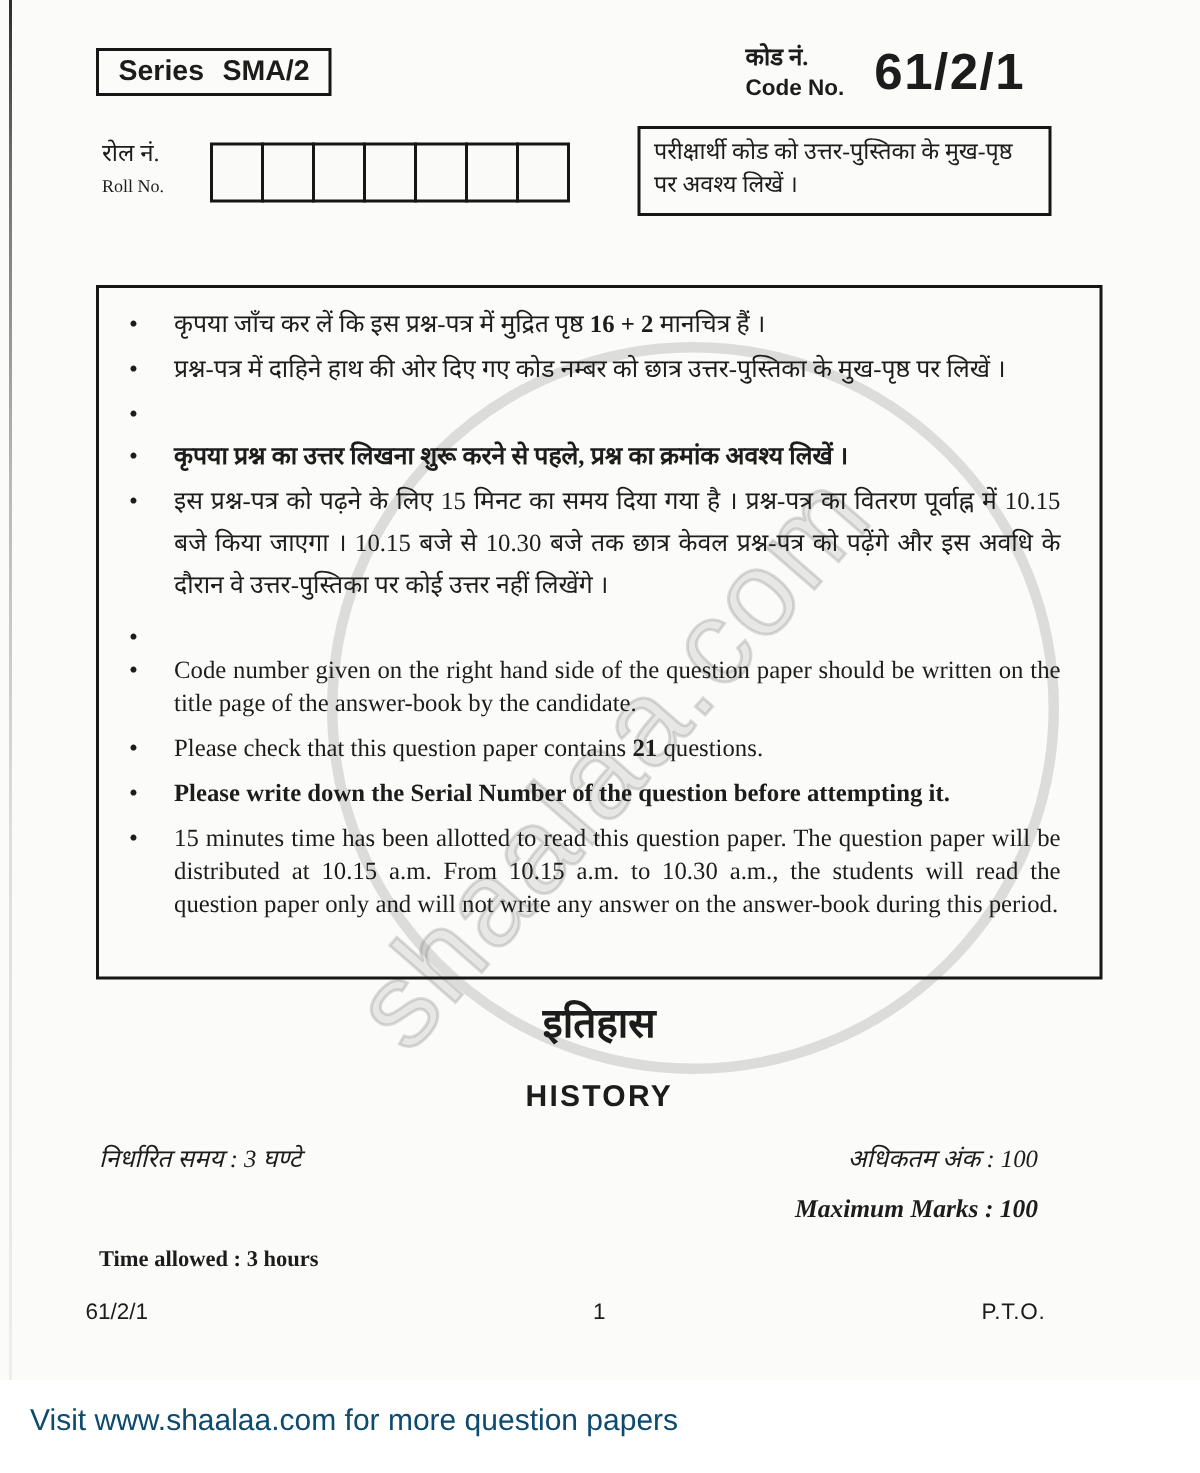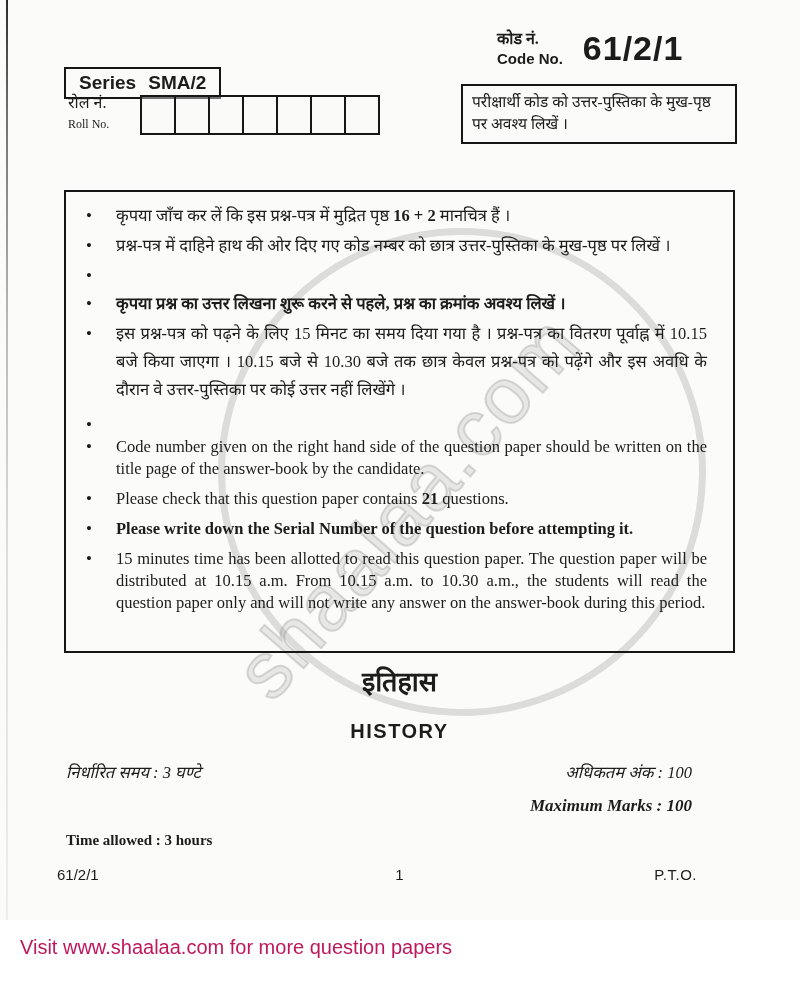--- a/index.html
+++ b/index.html
@@ -14,34 +14,34 @@
   
   .watermark-circle{position:absolute;left:218px;top:228px;width:474px;height:474px;
     border:7px solid rgba(150,150,145,0.30);border-radius:50%;z-index:1;}
   .watermark-text{position:absolute;left:408px;top:507px;z-index:1;white-space:nowrap;
     transform:translate(-50%,-50%) rotate(-49deg);
     font-family:"Liberation Sans",sans-serif;font-size:80px;font-weight:400;letter-spacing:2px;
     color:rgba(130,130,125,0.16);-webkit-text-stroke:2px rgba(130,130,125,0.28);}
   .content{position:relative;z-index:2;}
   
   .series-box{position:absolute;left:64px;top:32px;border:2.5px solid #161616;padding:3px 13px;
-    font-family:"Liberation Sans",sans-serif;font-size:19px;font-weight:700;word-spacing:7px;background:rgba(251,251,249,0.6);margin-top:35px;}
+    font-family:"Liberation Sans",sans-serif;font-size:19px;font-weight:700;word-spacing:7px;background:rgba(251,251,249,0.6);}
   .code-block{position:absolute;left:497px;top:28px;display:flex;align-items:center;}
   .code-labels{display:flex;flex-direction:column;}
   .code-label-hi{font-size:16px;font-weight:700;line-height:22px;}
   .code-label-en{font-family:"Liberation Sans",sans-serif;font-size:15px;font-weight:700;line-height:18px;}
   .code-value{font-family:"Liberation Sans",sans-serif;font-size:34px;font-weight:700;line-height:34px;margin-left:20px;letter-spacing:1px;}
   .roll-labels{position:absolute;left:68px;top:92px;}
   .roll-label-hi{font-size:16px;line-height:21px;}
   .roll-label-en{font-size:12px;line-height:22px;}
   .roll-boxes{position:absolute;left:140px;top:95px;display:flex;}
   .roll-cell{width:32px;height:36px;border:2px solid #161616;margin-left:-2px;background:rgba(251,251,249,0.4);}
   .roll-cell:first-child{margin-left:0;}
   .code-notice{position:absolute;left:425px;top:84px;width:276px;box-sizing:border-box;
-    border:2px solid #161616;padding:5px 9px 7px 9px;background:rgba(251,251,249,0.5);margin-left:36px;}
+    border:2px solid #161616;padding:5px 9px 7px 9px;background:rgba(251,251,249,0.5);}
   .code-notice .hi{font-size:15.5px;line-height:22px;}
   .code-notice .en{font-family:"Liberation Sans",sans-serif;font-size:14.5px;line-height:22px;margin-top:2px;}
   
   .main-box{position:absolute;left:64px;top:190px;width:671px;height:463px;box-sizing:border-box;
     border:2px solid #161616;padding:10px 26px 0 20px;overflow:hidden;}
   .bullet-item{display:flex;align-items:flex-start;}
   .bullet-item .dot{width:30px;flex:0 0 30px;font-size:17px;}
   .bullet-item .txt{flex:1;margin:0;text-align:justify;}
   .bullet-item .txt .b{font-weight:700;}
   .bullet-item .txt.bold{font-weight:700;}
@@ -59,21 +59,21 @@
   .meta-time-hi{position:absolute;left:66px;top:760px;font-style:italic;font-size:16.5px;}
   .meta-marks-hi{position:absolute;right:108px;top:760px;font-style:italic;font-size:16.5px;}
   .meta-time-en{position:absolute;left:66px;top:832px;font-weight:700;font-size:15px;}
   .meta-marks-en{position:absolute;right:108px;top:796px;font-style:italic;font-weight:700;font-size:17px;}
   
   .footer-code{position:absolute;left:57px;top:866px;font-family:"Liberation Sans",sans-serif;font-size:15px;font-weight:500;}
   .footer-page{position:absolute;left:64px;top:866px;width:671px;text-align:center;font-family:"Liberation Sans",sans-serif;font-size:15px;}
   .footer-pto{position:absolute;right:103px;top:866px;font-family:"Liberation Sans",sans-serif;font-size:15px;font-weight:500;letter-spacing:0.5px;}
   
   .site-banner{position:absolute;left:0;top:920px;width:800px;height:62px;background:#ffffff;}
-  .site-banner span{position:absolute;left:20px;top:16px;font-family:"Liberation Sans",sans-serif;font-size:20px;color:#be185d;text-align:center;}
+  .site-banner span{position:absolute;left:20px;top:16px;font-family:"Liberation Sans",sans-serif;font-size:20px;color:#0c4a6e;text-align:center;}
 </style>
 </head>
 <body>
 
 <div class="sheet">
 
   <div class="scan-edge"></div>
 
   <div class="watermark-circle"></div>
   <div class="watermark-text">shaalaa.com</div>

